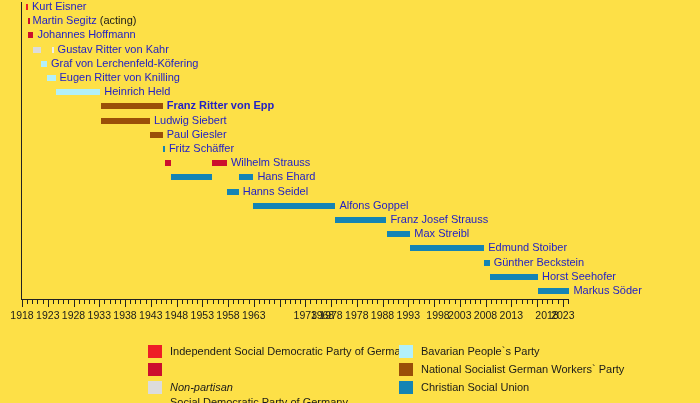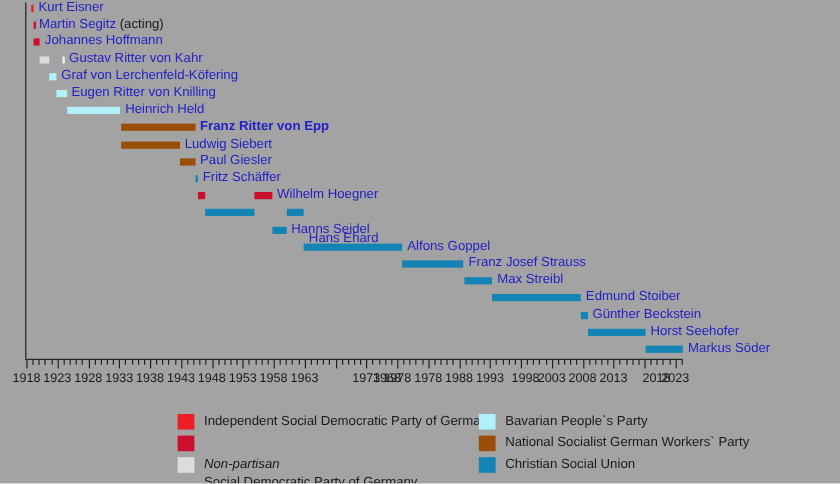--- a/index.html
+++ b/index.html
@@ -1,17 +1,17 @@
 <!DOCTYPE html>
 <html><head>
 <meta charset="utf-8">
 <style>
   html,body{margin:0;padding:0;background:#fff;}
   #stage{
-    position:relative;width:700px;height:403px;background:#a3a3a3;overflow:hidden;
+    position:relative;width:700px;height:403px;background:#fde047;overflow:hidden;
     font-family:"Liberation Sans", sans-serif;
   }
   .bar{position:absolute;height:6px;}
   .name{
     position:absolute;font-size:11px;line-height:13px;white-space:nowrap;
     color:#2321c5;
   }
   .name .suffix{color:#1a1a1a;}
   .vline,.hline,.tick{position:absolute;background:#222;}
   .yearlbl{
@@ -49,24 +49,24 @@
       <div class="bar" style="left: 100.6px; top: 103.4px; width: 62.1px; background: rgb(154, 79, 8);"></div>
       <div class="name" style="left: 166.7px; top: 99.4px; font-weight: bold;"><span>Franz Ritter von Epp</span></div>
       <div class="bar" style="left: 100.7px; top: 117.6px; width: 49.2px; background: rgb(154, 79, 8);"></div>
       <div class="name" style="left: 153.9px; top: 113.6px;"><span>Ludwig Siebert</span></div>
       <div class="bar" style="left: 149.9px; top: 131.8px; width: 12.8px; background: rgb(154, 79, 8);"></div>
       <div class="name" style="left: 166.7px; top: 127.8px;"><span>Paul Giesler</span></div>
       <div class="bar" style="left: 163.1px; top: 146px; width: 2px; background: rgb(20, 132, 180);"></div>
       <div class="name" style="left: 168.9px; top: 142px;"><span>Fritz Schäffer</span></div>
       <div class="bar" style="left: 164.9px; top: 160.2px; width: 6.3px; background: rgb(204, 15, 45);"></div>
       <div class="bar" style="left: 212.3px; top: 160.2px; width: 14.6px; background: rgb(204, 15, 45);"></div>
-      <div class="name" style="left: 230.9px; top: 156.2px;"><span>Wilhelm Hoegner</span></div>
+      <div class="name" style="left: 230.9px; top: 156.2px;"><span>Wilhelm Strauss</span></div>
       <div class="bar" style="left: 171.1px; top: 174.4px; width: 41.2px; background: rgb(20, 132, 180);"></div>
       <div class="bar" style="left: 238.7px; top: 174.4px; width: 14.8px; background: rgb(20, 132, 180);"></div>
-      <div class="name" style="left: 257.4px; top: 170.4px; margin-top: 23px;"><span>Hans Ehard</span></div>
+      <div class="name" style="left: 257.4px; top: 170.4px;"><span>Hans Ehard</span></div>
       <div class="bar" style="left: 226.9px; top: 188.6px; width: 11.7px; background: rgb(20, 132, 180);"></div>
       <div class="name" style="left: 242.7px; top: 184.6px;"><span>Hanns Seidel</span></div>
       <div class="bar" style="left: 253.4px; top: 202.8px; width: 81.9px; background: rgb(20, 132, 180);"></div>
       <div class="name" style="left: 339.4px; top: 198.8px;"><span>Alfons Goppel</span></div>
       <div class="bar" style="left: 335.4px; top: 217px; width: 51px; background: rgb(20, 132, 180);"></div>
       <div class="name" style="left: 390.4px; top: 213px;"><span>Franz Josef Strauss</span></div>
       <div class="bar" style="left: 386.6px; top: 231.2px; width: 23.7px; background: rgb(20, 132, 180);"></div>
       <div class="name" style="left: 414.3px; top: 227.2px;"><span>Max Streibl</span></div>
       <div class="bar" style="left: 410.3px; top: 245.4px; width: 73.9px; background: rgb(20, 132, 180);"></div>
       <div class="name" style="left: 488.2px; top: 241.4px;"><span>Edmund Stoiber</span></div>

